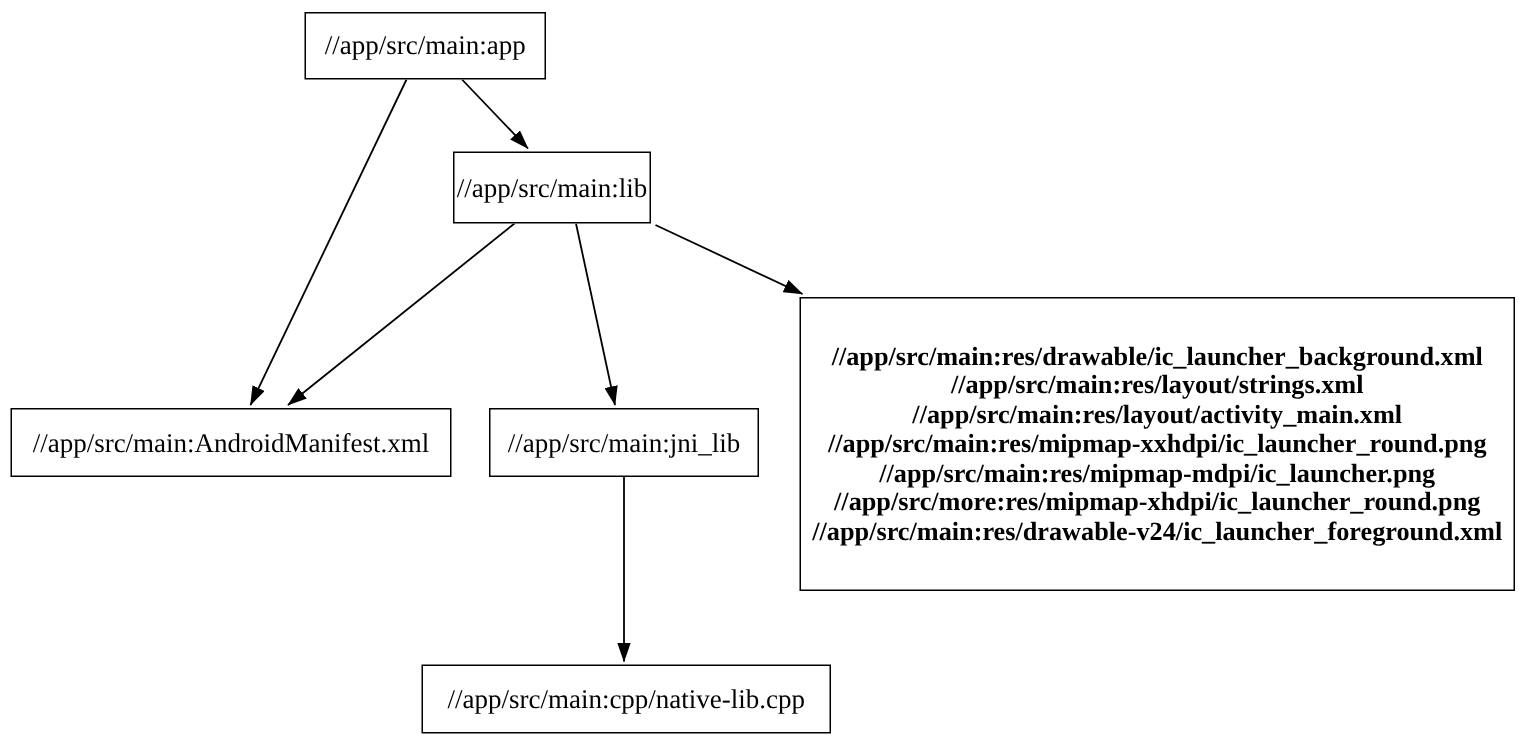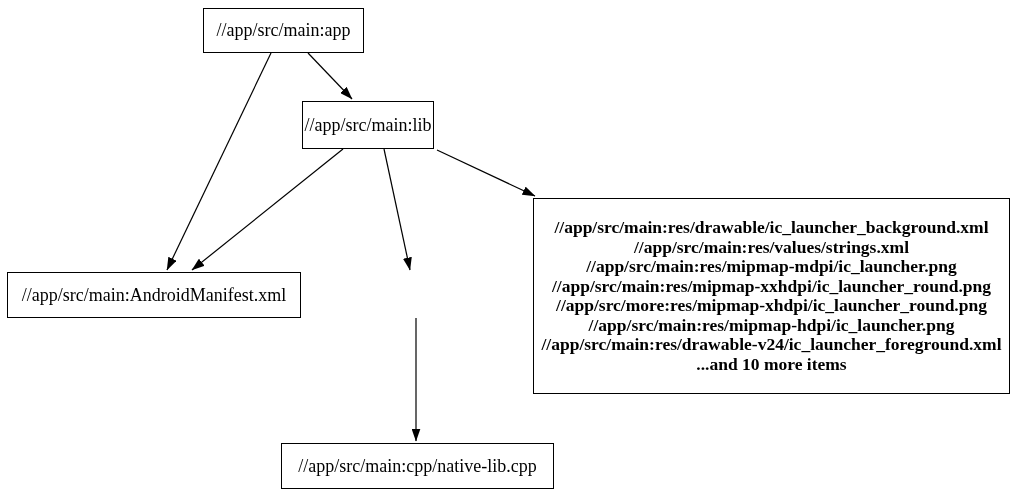--- a/index.html
+++ b/index.html
@@ -69,31 +69,33 @@
   </div>
 
   <div class="node" style="left:302px; top:101px; width:132px; height:48px;">
     <span>//app/src/main:lib</span>
   </div>
 
   <div class="node" style="left:7px; top:272px; width:294px; height:46px;">
     <span>//app/src/main:AndroidManifest.xml</span>
   </div>
 
+  <div class="node" style="left:326px; top:272px; width:180px; height:46px;">
+    <span>//app/src/main:jni_lib</span>
+  </div>
 
   <div class="node node-multi" style="left:533px; top:198px; width:477px; height:196px;font-weight:bold;">
     <div class="lines">
         <div>//app/src/main:res/drawable/ic_launcher_background.xml</div>
-        <div>//app/src/main:res/values/strings.xml</div>
+        <div>//app/src/main:res/layout/strings.xml</div>
+        <div>//app/src/main:res/layout/activity_main.xml</div>
+        <div>//app/src/main:res/mipmap-xxhdpi/ic_launcher_round.png</div>
         <div>//app/src/main:res/mipmap-mdpi/ic_launcher.png</div>
-        <div>//app/src/main:res/mipmap-xxhdpi/ic_launcher_round.png</div>
         <div>//app/src/more:res/mipmap-xhdpi/ic_launcher_round.png</div>
-        <div>//app/src/main:res/mipmap-hdpi/ic_launcher.png</div>
         <div>//app/src/main:res/drawable-v24/ic_launcher_foreground.xml</div>
-        <div>...and 10 more items</div>
       </div>
   </div>
 
   <div class="node" style="left:281px; top:443px; width:273px; height:46px;">
     <span>//app/src/main:cpp/native-lib.cpp</span>
   </div>
 
 </div>
 
 </body></html>

